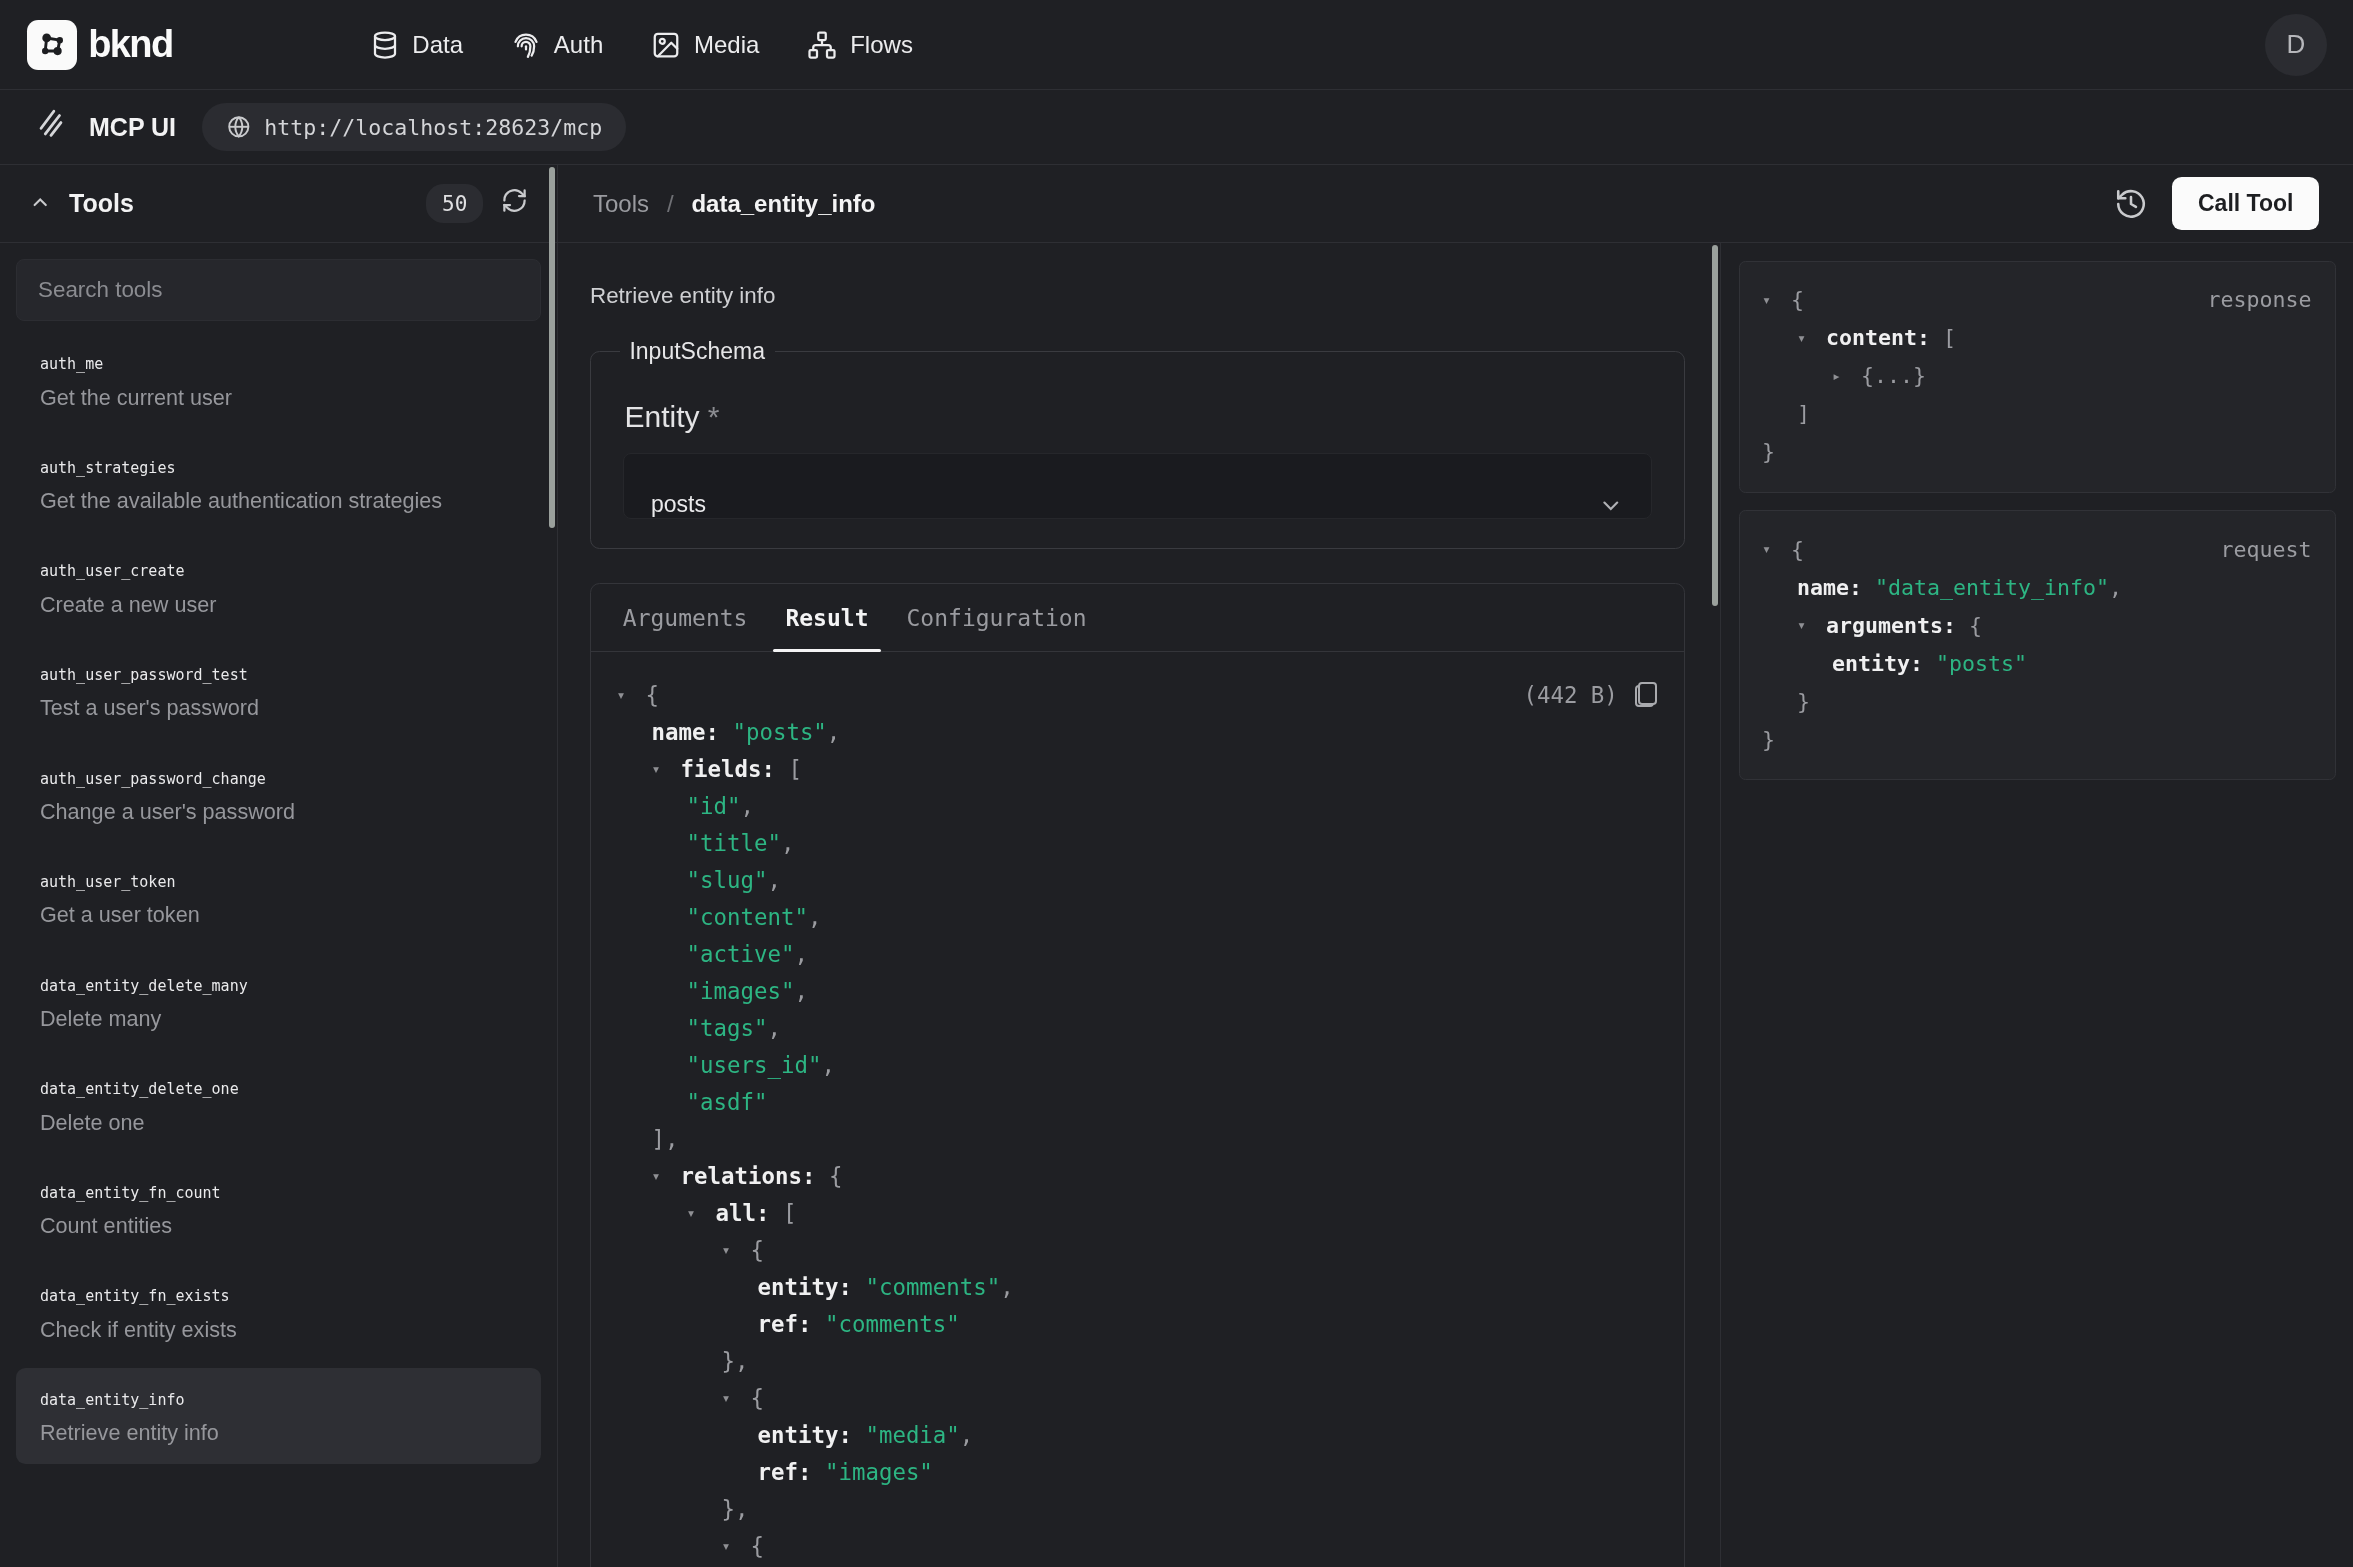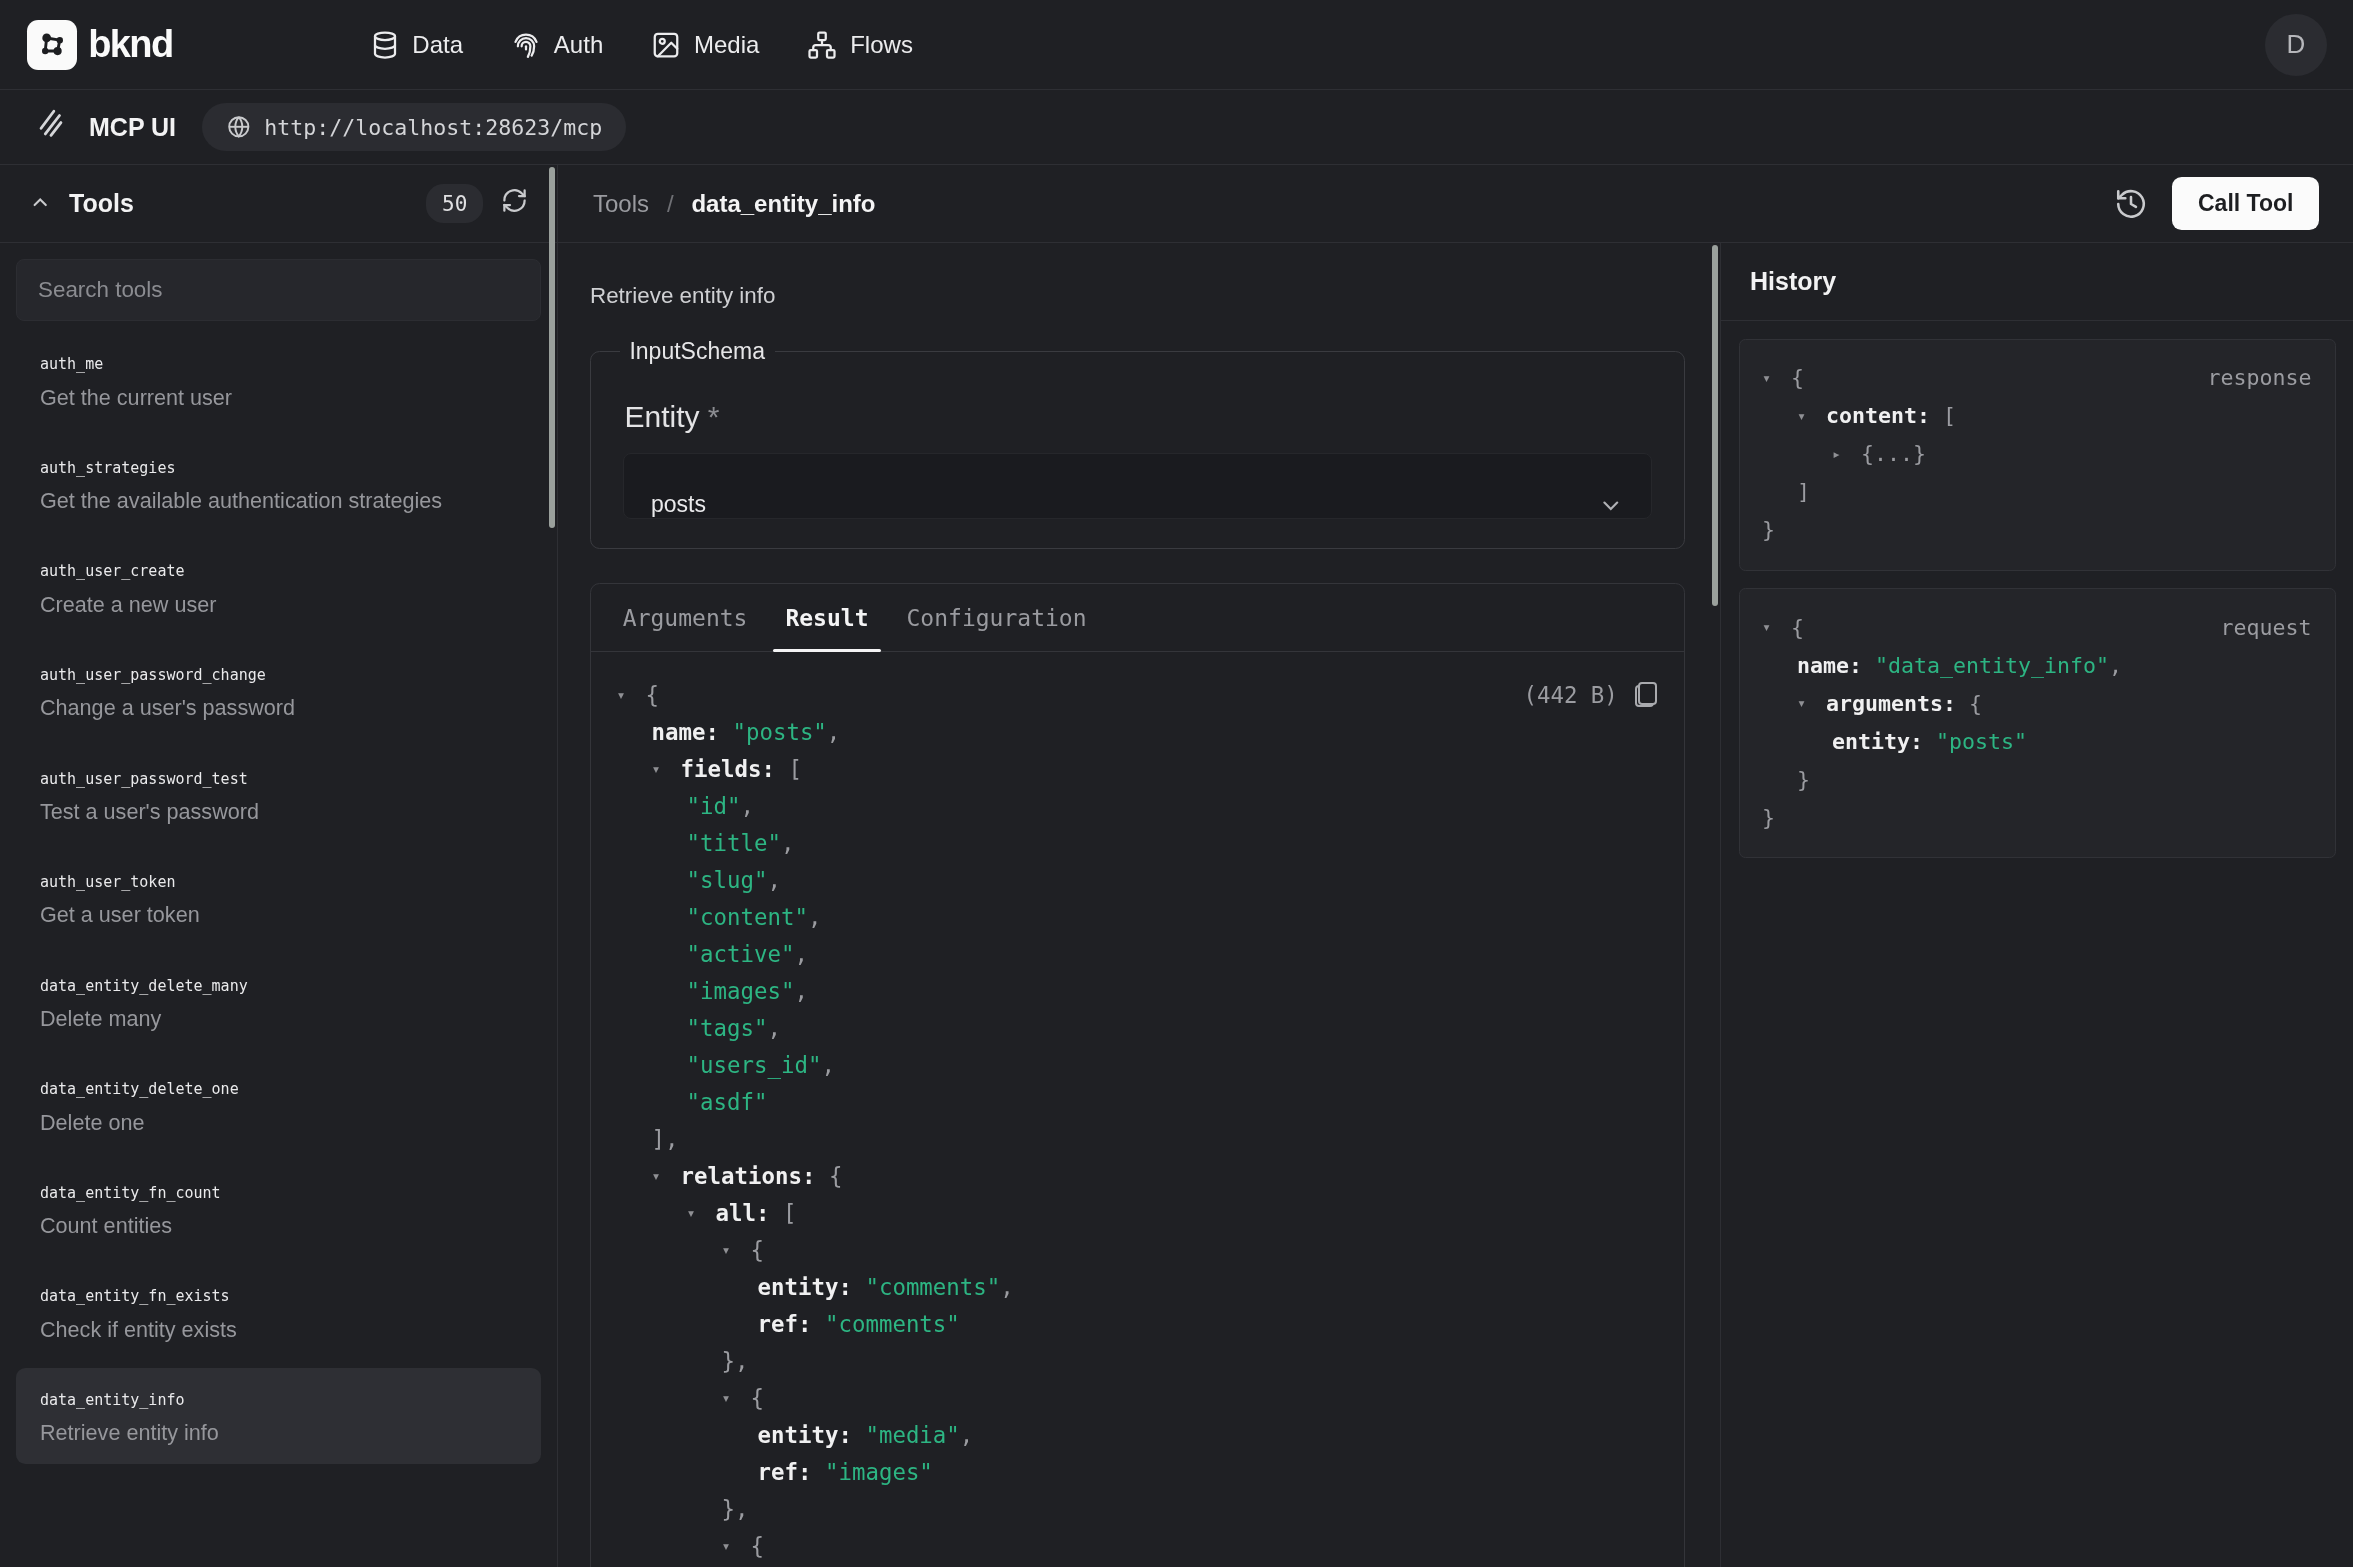--- a/index.html
+++ b/index.html
@@ -213,26 +213,26 @@
             </div>
             <div class="tool-item">
               <div class="tool-name mono">auth_strategies</div>
               <div class="tool-desc">Get the available authentication strategies</div>
             </div>
             <div class="tool-item">
               <div class="tool-name mono">auth_user_create</div>
               <div class="tool-desc">Create a new user</div>
             </div>
             <div class="tool-item">
+              <div class="tool-name mono">auth_user_password_test</div>
+              <div class="tool-desc">Test a user's password</div>
+            </div>
+            <div class="tool-item">
               <div class="tool-name mono">auth_user_password_change</div>
               <div class="tool-desc">Change a user's password</div>
-            </div>
-            <div class="tool-item">
-              <div class="tool-name mono">auth_user_password_test</div>
-              <div class="tool-desc">Test a user's password</div>
             </div>
             <div class="tool-item">
               <div class="tool-name mono">auth_user_token</div>
               <div class="tool-desc">Get a user token</div>
             </div>
             <div class="tool-item">
               <div class="tool-name mono">data_entity_delete_many</div>
               <div class="tool-desc">Delete many</div>
             </div>
             <div class="tool-item">
@@ -324,23 +324,20 @@
                 <div class="jline" style="padding-left: 105px;"><span class="jp">},</span></div>
                 <div class="jline" style="padding-left: 105px;"><span class="jtoggle">▾</span><span class="jp">{</span></div>
                 <div class="jline" style="padding-left: 141px;"><span class="jk">entity:</span><span class="js"> "users"</span><span class="jp">,</span></div>
               </div>
           </div>
 
           <div class="main-thumb"></div>
         </div>
 
         <aside class="history-panel">
-          <div class="hist-header">
-            <span class="hist-title">History</span>
-          </div>
           <div class="hist-body" id="hist-body">
               <div class="hcard">
                 <div class="jline" style="padding-left: 0px;"><span class="jtoggle">▾</span><span class="jp">{</span><span class="jmeta"><span>response</span></span></div>
                 <div class="jline" style="padding-left: 35px;"><span class="jtoggle">▾</span><span class="jk">content:</span><span class="jp"> [</span></div>
                 <div class="jline" style="padding-left: 70px;"><span class="jtoggle">▸</span><span class="jp">{...}</span></div>
                 <div class="jline" style="padding-left: 35px;"><span class="jp">]</span></div>
                 <div class="jline" style="padding-left: 0px;"><span class="jp">}</span></div>
               </div>
               <div class="hcard">
                 <div class="jline" style="padding-left: 0px;"><span class="jtoggle">▾</span><span class="jp">{</span><span class="jmeta"><span>request</span></span></div>

